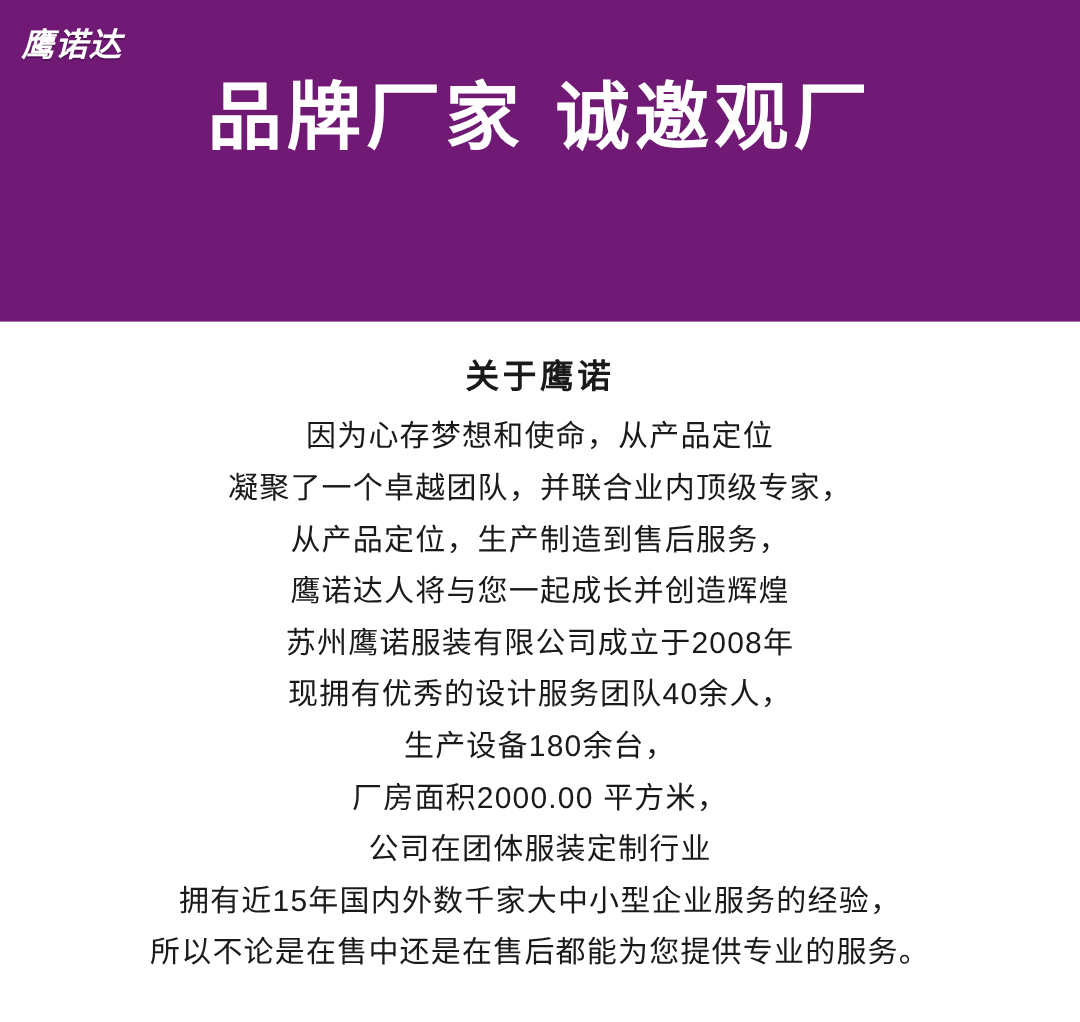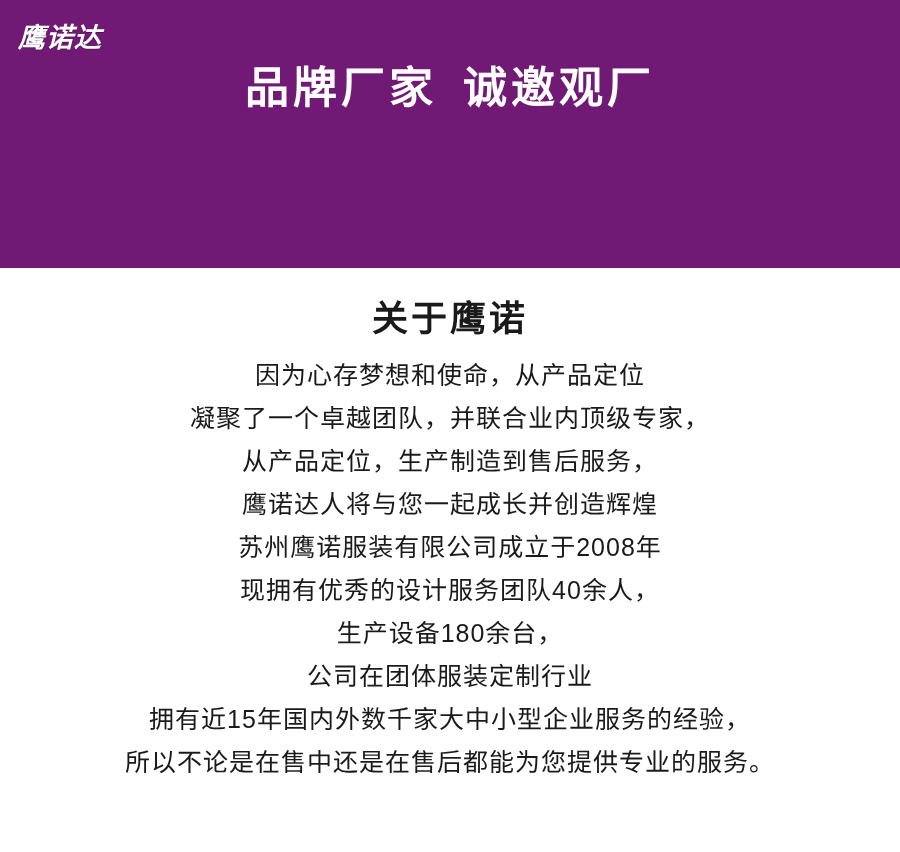--- a/index.html
+++ b/index.html
@@ -60,21 +60,21 @@
     display: flex;
     flex-direction: column;
     align-items: center;
     justify-content: flex-start;
     padding-top: 62px;
     box-sizing: border-box;
   }
 
   .banner-title {
     color: #ffffff;
-    font-size: 44px;
+    font-size: 62px;
     font-weight: bold;
     letter-spacing: 4px;
     line-height: 1.2;
     text-align: center;
     white-space: nowrap;
   }
   .banner-title .gap {
     display: inline-block;
     width: 26px;
   }
@@ -91,21 +91,21 @@
 
   
   .content {
     position: relative;
     width: 900px;
     padding-top: 26px;
     text-align: center;
   }
 
   .section-title {
-    font-size: 36px;
+    font-size: 28px;
     font-weight: bold;
     color: #1a1a1a;
     letter-spacing: 3px;
     line-height: 1.4;
     margin-bottom: 10px;
   }
 
   .paragraph {
     font-size: 25px;
     color: #1a1a1a;
@@ -139,19 +139,20 @@
   <div class="content">
     <div class="section-title">关于鹰诺</div>
     <div class="paragraph">
       <span class="line">因为心存梦想和使命，从产品定位</span>
       <span class="line">凝聚了一个卓越团队，并联合业内顶级专家，</span>
       <span class="line">从产品定位，生产制造到售后服务，</span>
       <span class="line">鹰诺达人将与您一起成长并创造辉煌</span>
       <span class="line">苏州鹰诺服装有限公司成立于2008年</span>
       <span class="line">现拥有优秀的设计服务团队40余人，</span>
       <span class="line">生产设备180余台，</span>
+      <span class="line">厂房面积2000.00 平方米，</span>
       <span class="line">公司在团体服装定制行业</span>
       <span class="line">拥有近15年国内外数千家大中小型企业服务的经验，</span>
       <span class="line">所以不论是在售中还是在售后都能为您提供专业的服务。</span>
     </div>
   </div>
 
 </div>
 
 </body></html>

